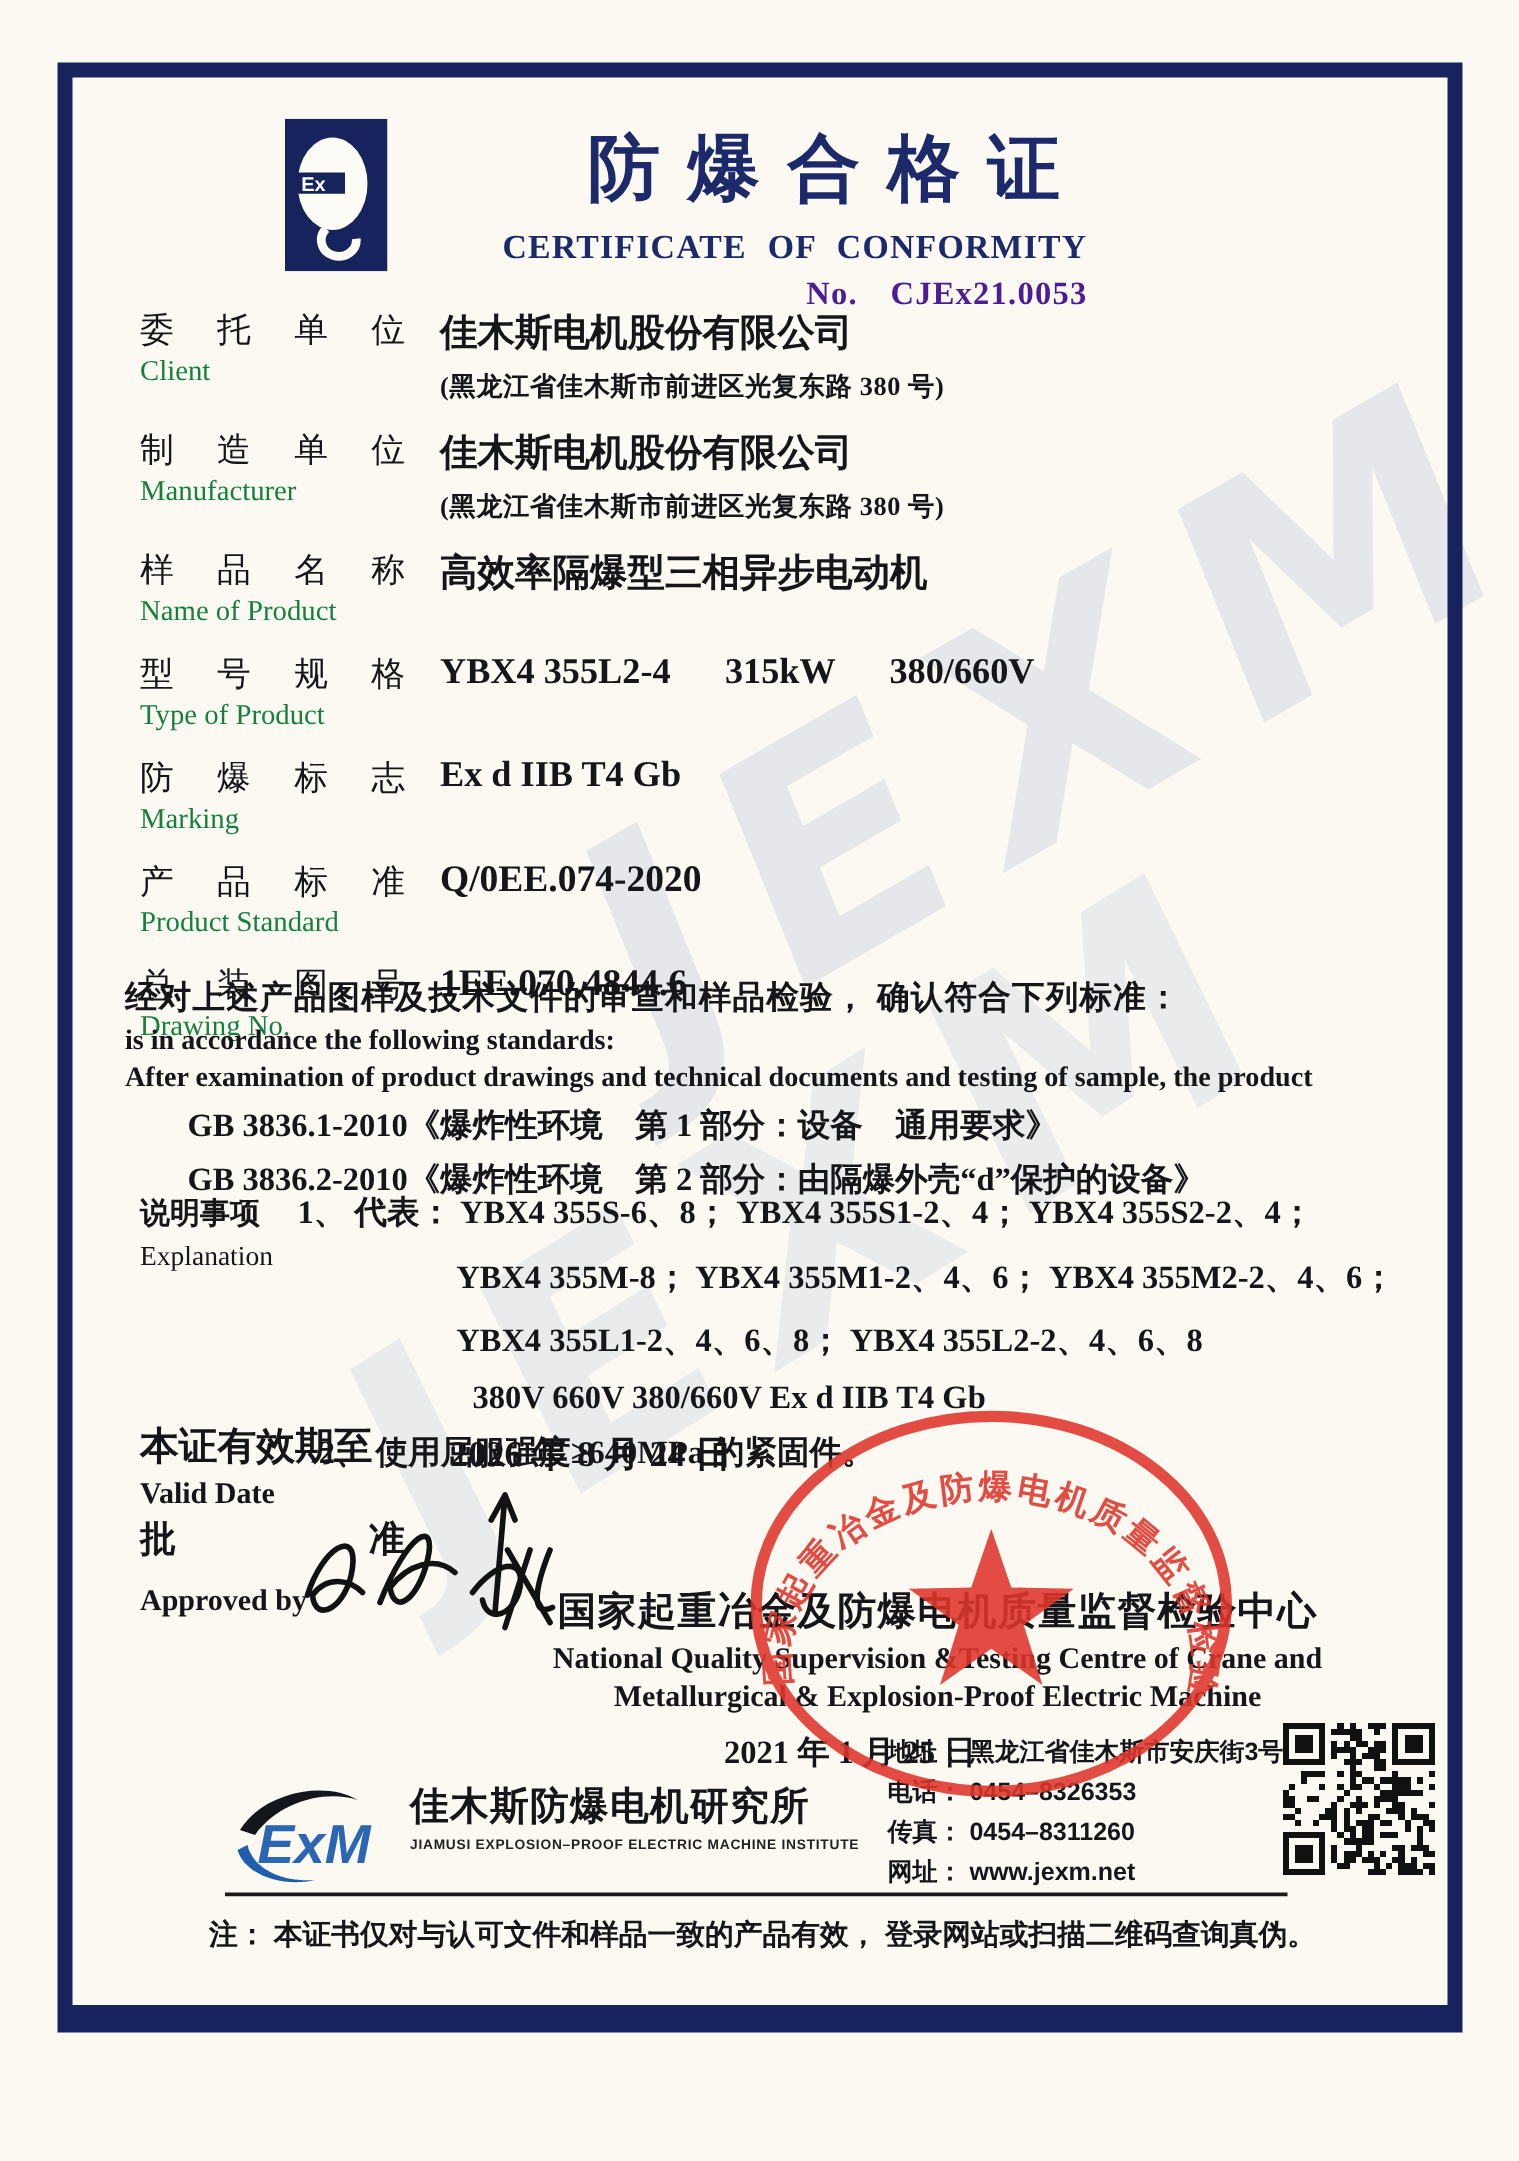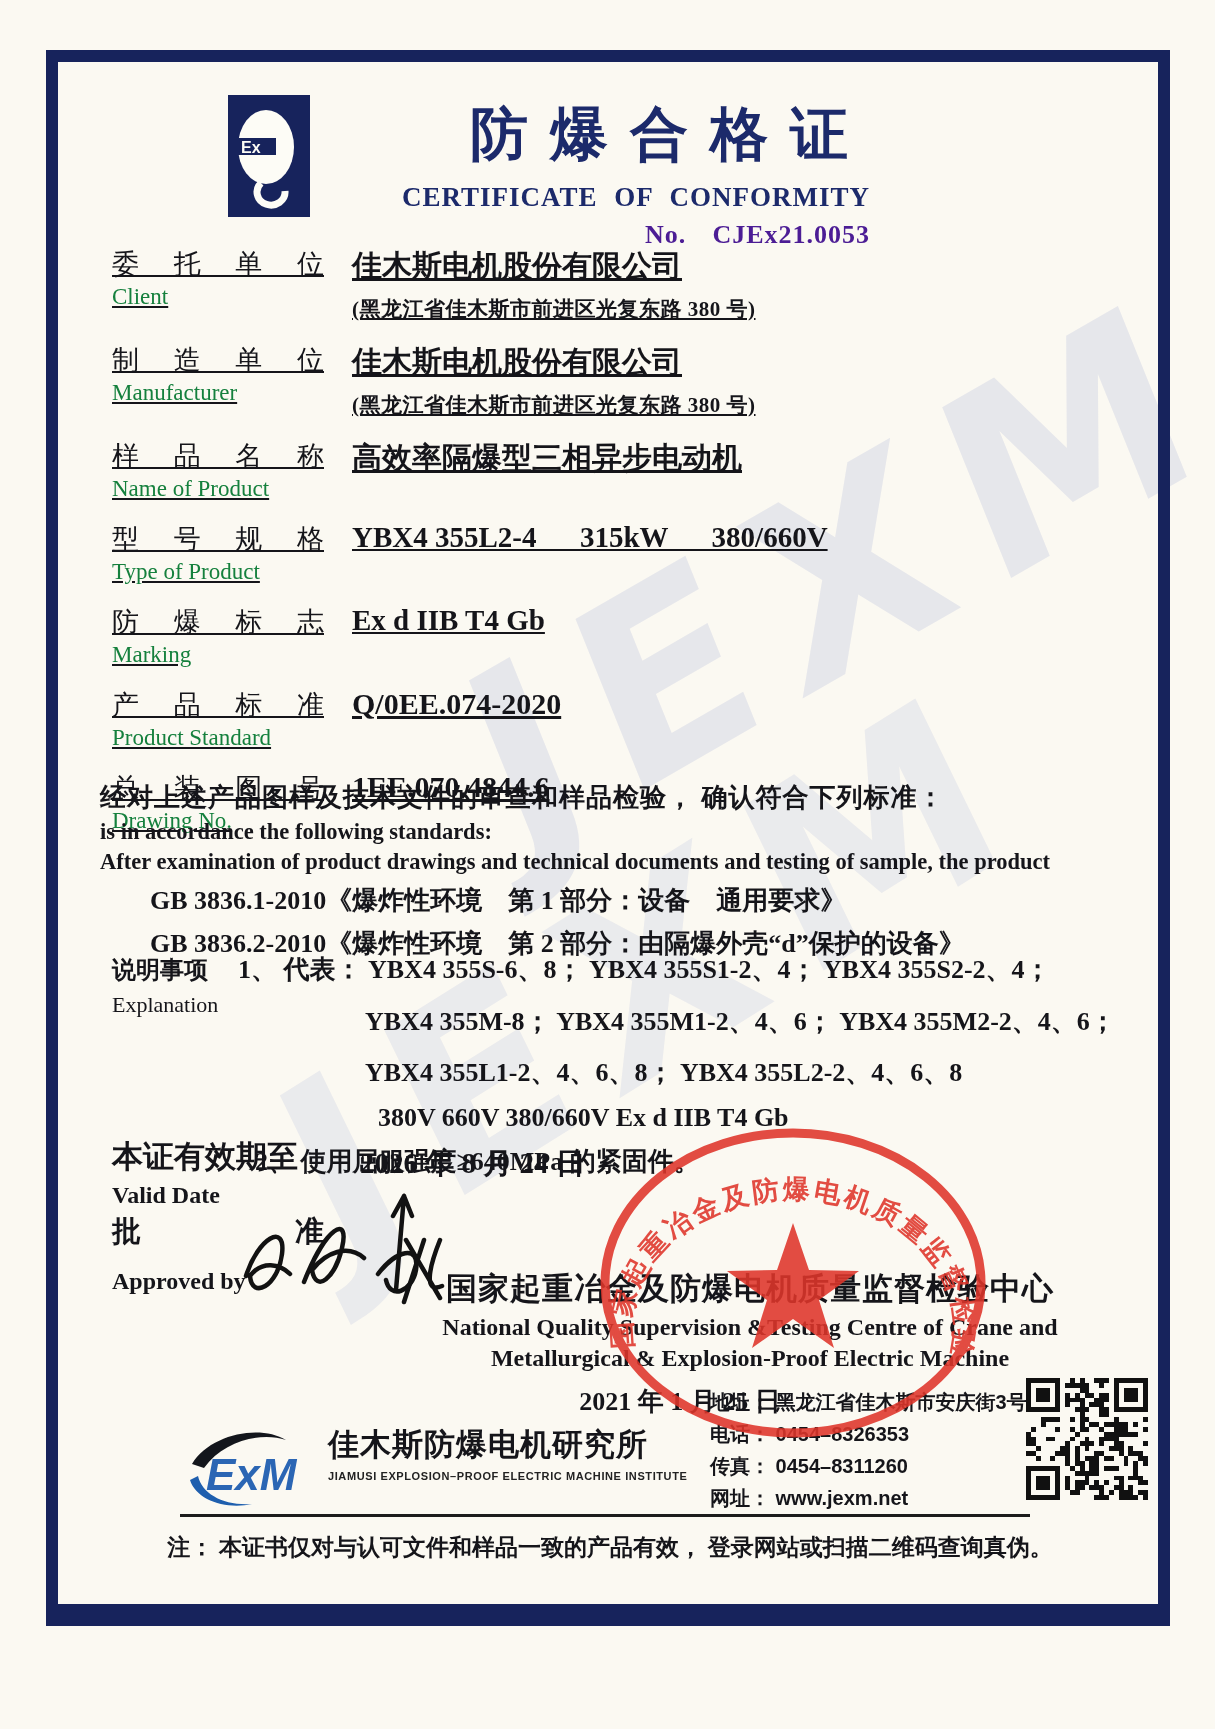--- a/index.html
+++ b/index.html
@@ -29,21 +29,21 @@
   
   .ex-logo { position:absolute; left:228px; top:95px; width:82px; height:122px; z-index:2; }
   .titles { position:absolute; left:330px; top:96px; width:540px; text-align:right; z-index:2; }
   .title-cn { font-size:58px; font-weight:bold; color:#1c2a6b; letter-spacing:22px; text-indent:22px; white-space:nowrap; }
   .title-en { margin-top:8px; font-size:27px; font-weight:bold; color:#1c2a6b; letter-spacing:1px; word-spacing:9px; white-space:nowrap; }
   .cert-no { margin-top:7px; font-size:26px; font-weight:bold; color:#4c1d95; letter-spacing:1px; }
   .cert-no .num { margin-left:26px; }
 
   
   .fields { position:absolute; left:112px; top:246px; width:980px; z-index:2; }
-  .frow { display:flex; margin-bottom:19px;text-decoration:underline; }
+  .frow { display:flex; margin-bottom:19px; }
   .flabel { width:212px; flex:0 0 212px; }
   .flabel .cn { font-size:27px; color:#15151a; text-align:justify; text-align-last:justify; width:212px; font-weight:500; }
   .flabel .en { font-size:23px; color:#15803d; margin-top:2px; }
   .fvalue { margin-left:28px; }
   .fvalue .val { font-size:30px; font-weight:bold; white-space:pre; }
   .fvalue .note { font-size:21px; font-weight:bold; margin-top:8px; letter-spacing:0.5px; }
   .frow.r3 .fvalue .val, .frow.r4 .fvalue .val { font-size:29px; }
 
   
   .statement { position:absolute; left:100px; top:780px; width:1010px; z-index:2; }

